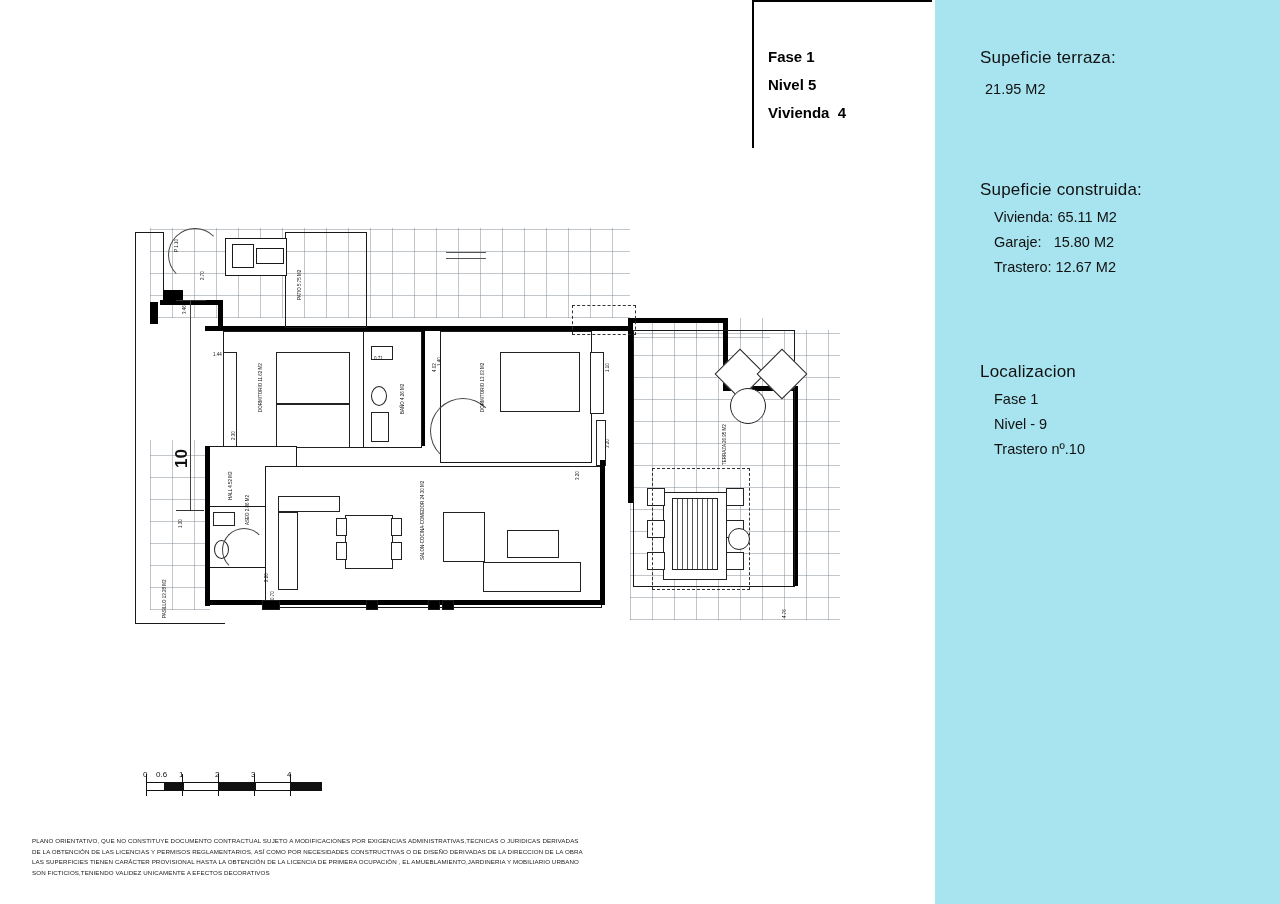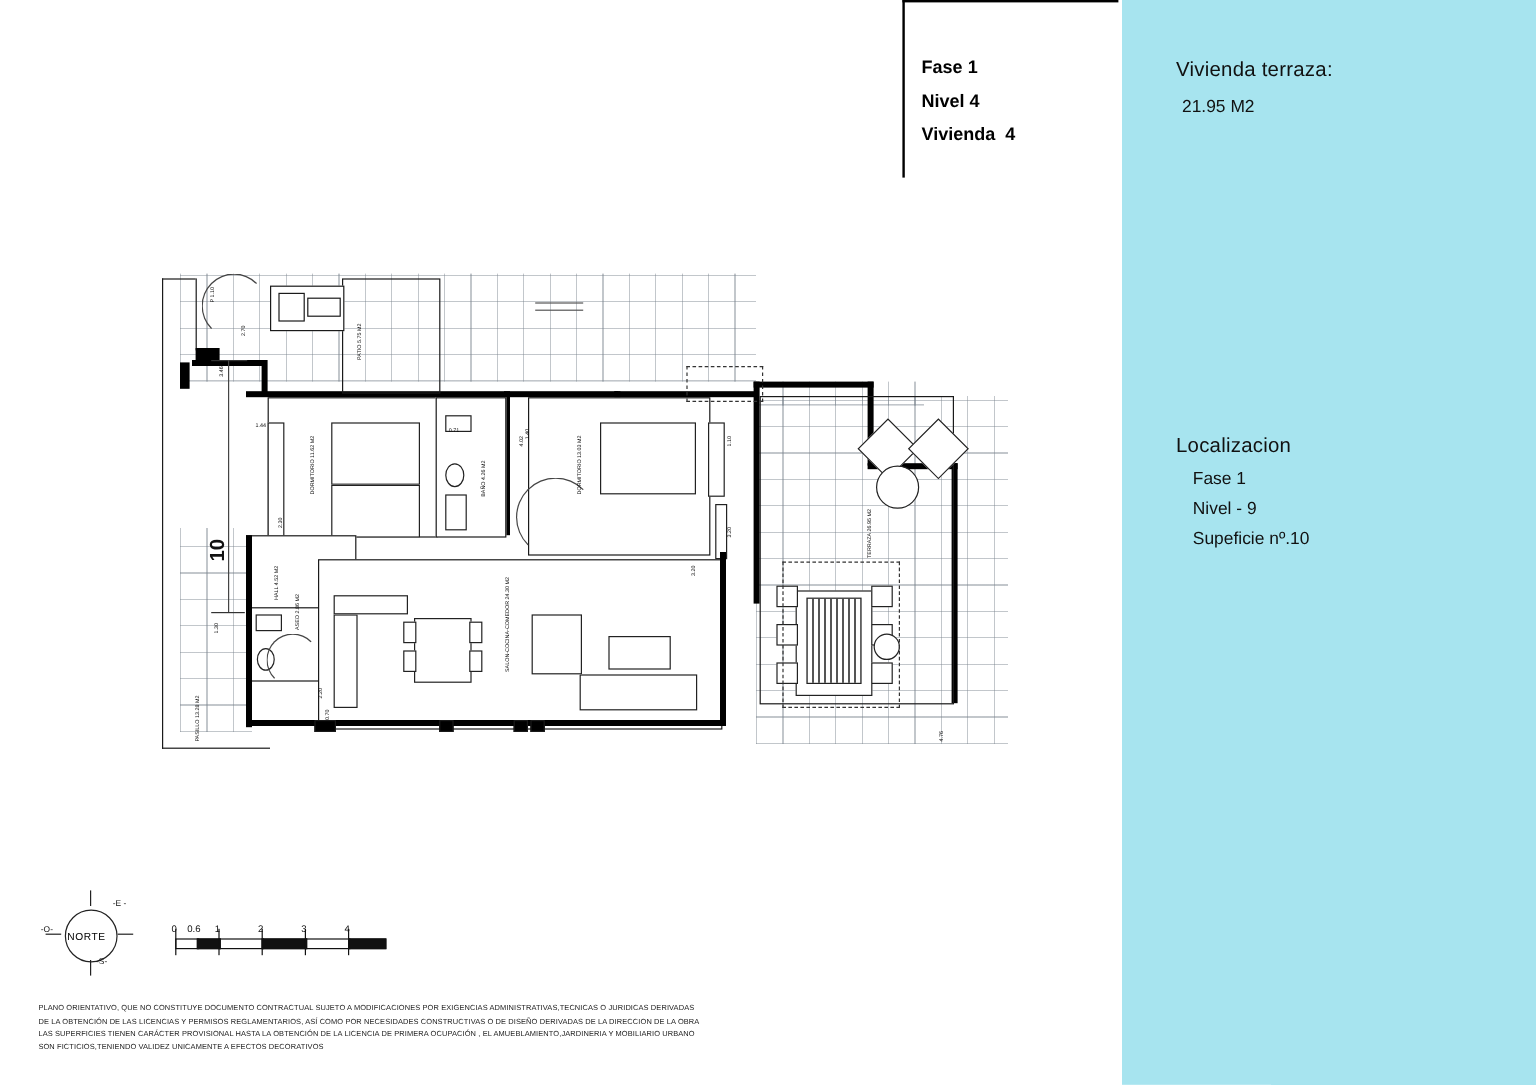--- a/index.html
+++ b/index.html
@@ -284,36 +284,25 @@
     <div class="dim-line" style="left:176px; top:300px; width:30px;"></div>
     <div class="dim-line" style="left:176px; top:510px; width:28px;"></div>
     <div class="ln v" style="left:190px; top:300px; height:210px; background:#444;"></div>
   </div>
 
   <div class="titleblock">
     <div class="rule-top"></div>
     <div class="rule-left"></div>
     <div class="tb-lines">
       <div class="tb-line">Fase 1</div>
-      <div class="tb-line">Nivel 4</div>
+      <div class="tb-line">Nivel 5</div>
       <div class="tb-line">Vivienda  4</div>
     </div>
   </div>
 
-  <div class="north">
-    <div class="circ"></div>
-    <div class="ray" style="left:39px; top:0px; transform:rotate(0deg);"></div>
-    <div class="ray" style="left:8px; top:30px; transform:rotate(90deg);"></div>
-    <div class="ray" style="left:68px; top:30px; transform:rotate(90deg);"></div>
-    <div class="ray" style="left:39px; top:58px;"></div>
-    <div class="nword">NORTE</div>
-    <div class="lab" style="left:-2px; top:30px;">-O-</div>
-    <div class="lab" style="left:58px; top:8px;">-E -</div>
-    <div class="lab" style="left:44px; top:56px;">-S-</div>
-  </div>
 
   <div class="scalebar">
     <div class="seg" style="left:6px; width:18px;"></div>
     <div class="seg filled" style="left:24px; width:18px;"></div>
     <div class="seg" style="left:42px; width:36px;"></div>
     <div class="seg filled" style="left:78px; width:36px;"></div>
     <div class="seg" style="left:114px; width:36px;"></div>
     <div class="seg filled" style="left:150px; width:30px;"></div>
     <div class="tick" style="left:6px;"></div>
     <div class="tick" style="left:42px;"></div>
@@ -331,26 +320,32 @@
   <div class="disclaimer">
     <div>PLANO ORIENTATIVO, QUE NO CONSTITUYE DOCUMENTO CONTRACTUAL SUJETO A MODIFICACIONES POR EXIGENCIAS ADMINISTRATIVAS,TECNICAS O JURIDICAS DERIVADAS</div>
     <div>DE LA OBTENCIÓN DE LAS LICENCIAS Y PERMISOS REGLAMENTARIOS, ASÍ COMO POR NECESIDADES CONSTRUCTIVAS  O DE DISEÑO DERIVADAS DE LA DIRECCION DE LA OBRA</div>
     <div>LAS SUPERFICIES TIENEN CARÁCTER PROVISIONAL HASTA LA OBTENCIÓN DE LA LICENCIA DE PRIMERA OCUPACIÓN , EL AMUEBLAMIENTO,JARDINERIA Y MOBILIARIO URBANO</div>
     <div>SON FICTICIOS,TENIENDO VALIDEZ UNICAMENTE  A EFECTOS DECORATIVOS</div>
   </div>
 
   <div class="side-panel">
 
     <div class="panel-block" id="blk-terraza">
-      <div class="panel-h">Vivienda terraza:</div>
+      <div class="panel-h">Supeficie terraza:</div>
       <div class="panel-l">21.95 M2</div>
     </div>
 
+    <div class="panel-block" id="blk-construida">
+      <div class="panel-h">Supeficie construida:</div>
+      <div class="panel-l indent">Vivienda: 65.11 M2</div>
+      <div class="panel-l indent">Garaje:   15.80 M2</div>
+      <div class="panel-l indent">Trastero: 12.67 M2</div>
+    </div>
 
     <div class="panel-block" id="blk-local">
       <div class="panel-h">Localizacion</div>
       <div class="panel-l indent">Fase 1</div>
       <div class="panel-l indent">Nivel - 9</div>
-      <div class="panel-l indent">Supeficie nº.10</div>
+      <div class="panel-l indent">Trastero nº.10</div>
     </div>
 
   </div>
 </div>
 
 </body></html>

